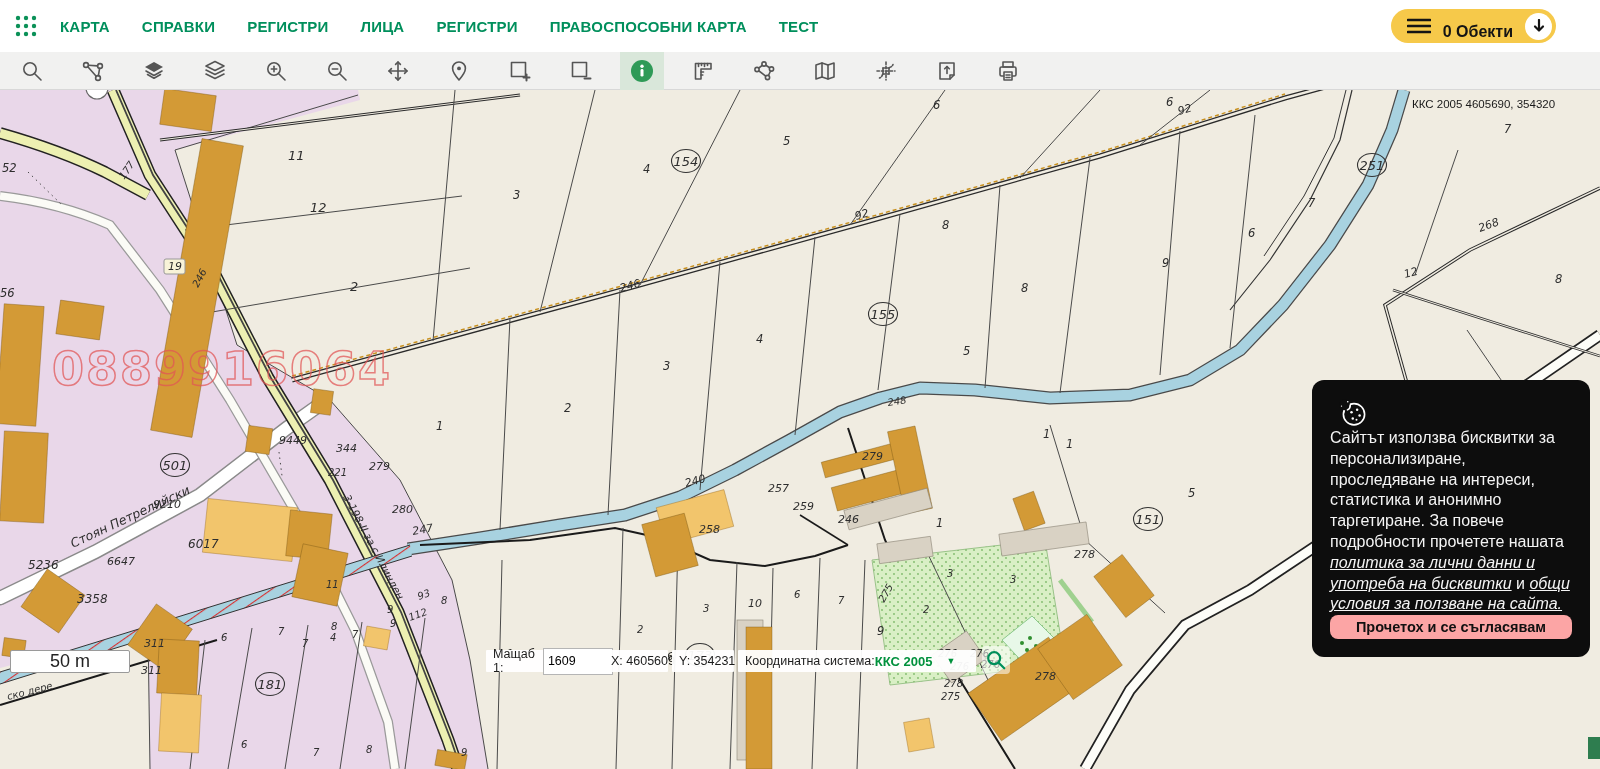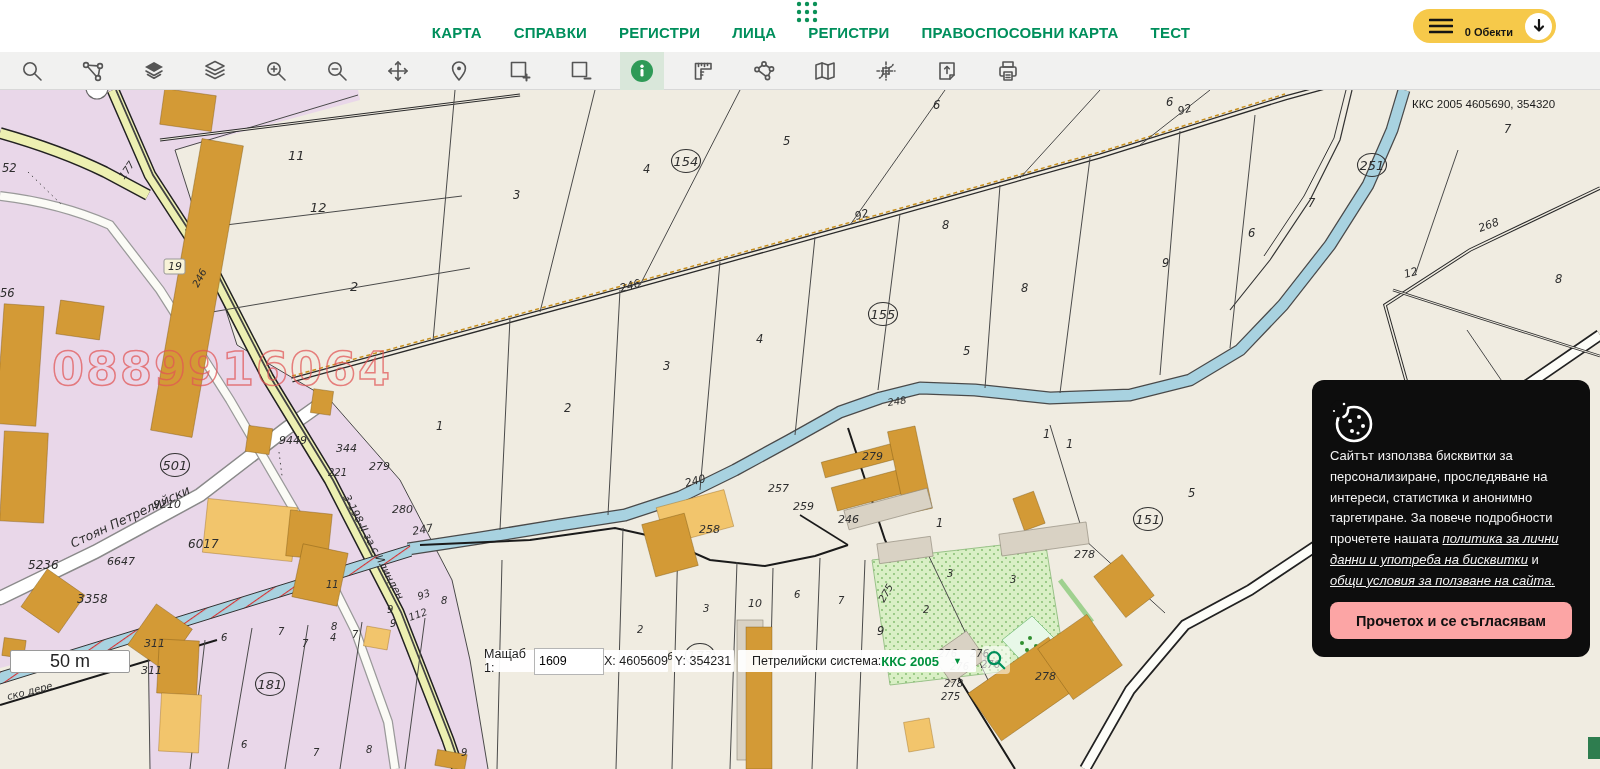--- a/index.html
+++ b/index.html
@@ -1,62 +1,62 @@
 <!DOCTYPE html>
 <html><head>
 <meta charset="utf-8">
 <style>
   html,body{margin:0;padding:0;width:1600px;height:769px;overflow:hidden;
     font-family:"Liberation Sans",sans-serif;background:#fff;}
   
   .header{position:absolute;left:0;top:0;width:1600px;height:52px;background:#fff;
-    display:flex;align-items:center;z-index:30;flex-direction:column;}
+    display:flex;align-items:center;z-index:30;}
   .grid-icon{margin-left:14px;width:24px;height:24px;}
   .nav{display:flex;gap:32px;margin-left:22px;}
   .nav a{color:#008f5c;font-weight:bold;font-size:15px;letter-spacing:.2px;text-decoration:none;
     white-space:nowrap;cursor:pointer;}
   .objects-pill{position:absolute;right:44px;top:9px;height:34px;background:#f6c94a;border-radius:17px;
     display:flex;align-items:center;gap:12px;padding:0 4px 0 16px;cursor:pointer;}
-  .objects-pill .label{font-weight:bold;font-size:11px;color:#141414;margin-top:12px;}
+  .objects-pill .label{font-weight:bold;font-size:16px;color:#141414;margin-top:12px;}
   .pill-circle{width:27px;height:27px;border-radius:50%;background:#fff;display:flex;
     align-items:center;justify-content:center;}
   
   .toolbar{position:absolute;left:0;top:52px;width:1600px;height:38px;background:#f1f1f0;
     border-bottom:1px solid #d8d8d8;display:flex;align-items:center;padding-left:10px;
     box-sizing:border-box;z-index:30;}
   .tbtn{width:44px;height:38px;display:flex;align-items:center;justify-content:center;
     margin-right:17px;cursor:pointer;background:transparent;border:none;padding:0;}
   .tbtn.active{background:#d9e7da;}
   .tbtn svg{stroke:#555;fill:none;stroke-width:1.6;stroke-linecap:round;stroke-linejoin:round;}
   
   .map{position:absolute;left:0;top:90px;width:1600px;height:679px;cursor:grab;}
   .plabel{font-family:"DejaVu Sans",sans-serif;font-style:italic;fill:#2e2e2e;}
   .bd{fill:#d39a36;stroke:rgba(120,85,20,.55);stroke-width:.7;}
   .bl{fill:#f2c56c;stroke:rgba(150,105,30,.55);stroke-width:.7;}
   .bg{fill:#d9d2c4;stroke:#8d8678;stroke-width:.6;}
   .pline{stroke:#4a4a4a;stroke-width:1;fill:none;}
   .bold-line{stroke:#1a1a1a;stroke-width:2;fill:none;}
   
   .sbox{position:absolute;height:22px;background:rgba(255,255,255,.95);display:flex;align-items:center;
-    font-size:12.5px;color:#1c1c1c;padding:0 7px;box-sizing:border-box;z-index:20;border-radius:1px;justify-content:center;}
+    font-size:12.5px;color:#1c1c1c;padding:0 7px;box-sizing:border-box;z-index:20;border-radius:1px;}
   .scale-input{width:60px;height:17px;border:1px solid #b5b5b5;background:#fff;font-size:12.5px;
     font-family:"Liberation Sans",sans-serif;margin-left:8px;padding:4px 4px;}
   .crs-value{color:#00913c;font-weight:bold;font-size:13px;}
   .crs-caret{color:#00913c;font-size:9px;margin-left:14px;cursor:pointer;}
   .scalebar{position:absolute;left:10px;top:650px;width:118px;height:21px;background:#fff;
     border:1px solid #9a9a9a;border-radius:2px;display:flex;align-items:center;justify-content:center;
     font-size:18px;color:#222;z-index:20;}
   .status-search{position:absolute;left:982px;top:646px;width:28px;height:28px;display:flex;
     align-items:center;justify-content:center;background:rgba(255,255,255,.55);border-radius:4px;
     cursor:pointer;z-index:20;}
   
   .cookie{position:absolute;left:1312px;top:380px;width:278px;height:277px;background:#0d0d0d;
     border-radius:12px;color:#f4f4f4;box-sizing:border-box;padding:18px;z-index:40;
     display:flex;flex-direction:column;}
-  .cookie-text{font-size:13px;line-height:20.8px;}
+  .cookie-text{font-size:16px;line-height:20.8px;}
   .cookie-text a{color:#f4f4f4;font-style:italic;text-decoration:underline;cursor:pointer;}
   .cookie-btn{margin-top:auto;height:37px;background:#fca5a5;border:none;border-radius:8px;
     font-family:"Liberation Sans",sans-serif;font-weight:bold;font-size:14.5px;color:#111;cursor:pointer;}
 </style>
 </head>
 <body>
 
 <div class="header">
   <svg class="grid-icon" viewBox="0 0 24 24">
     <g fill="#0b9158">
@@ -525,21 +525,21 @@
 </div>
 <div class="sbox" style="left:604px;top:650px;width:64px;">
   <span>X:</span>&nbsp;
   <span>4605609</span>
 </div>
 <div class="sbox" style="left:672px;top:650px;width:62px;">
   <span>Y:</span>&nbsp;
   <span>354231</span>
 </div>
 <div class="sbox" style="left:738px;top:650px;width:238px;">
-  <span>Петрелийски система:</span>
+  <span>Координатна система:</span>
   <span class="crs-value">ККС 2005</span>
   <span class="crs-caret">▼</span>
 </div>
 <div class="status-search">
   <svg width="22" height="22" viewBox="0 0 24 24" fill="none" stroke="#008f5a" stroke-width="2.4" stroke-linecap="round">
     <circle cx="10" cy="10" r="6.5"></circle>
       <line x1="15" y1="15" x2="21" y2="21"></line>
   </svg>
 </div>
 

